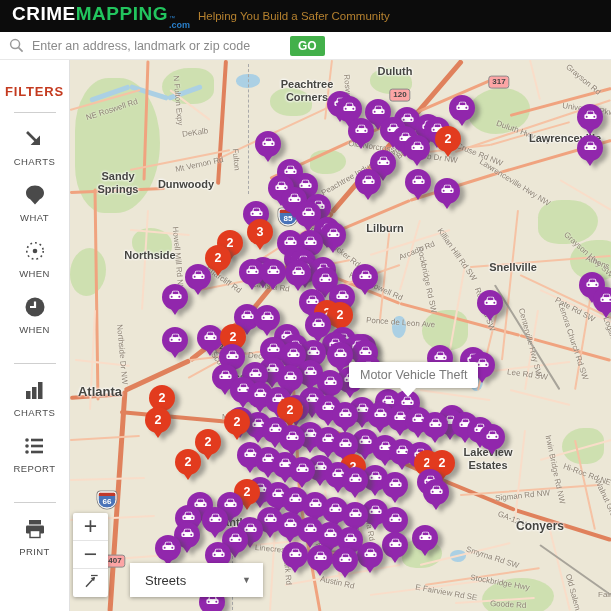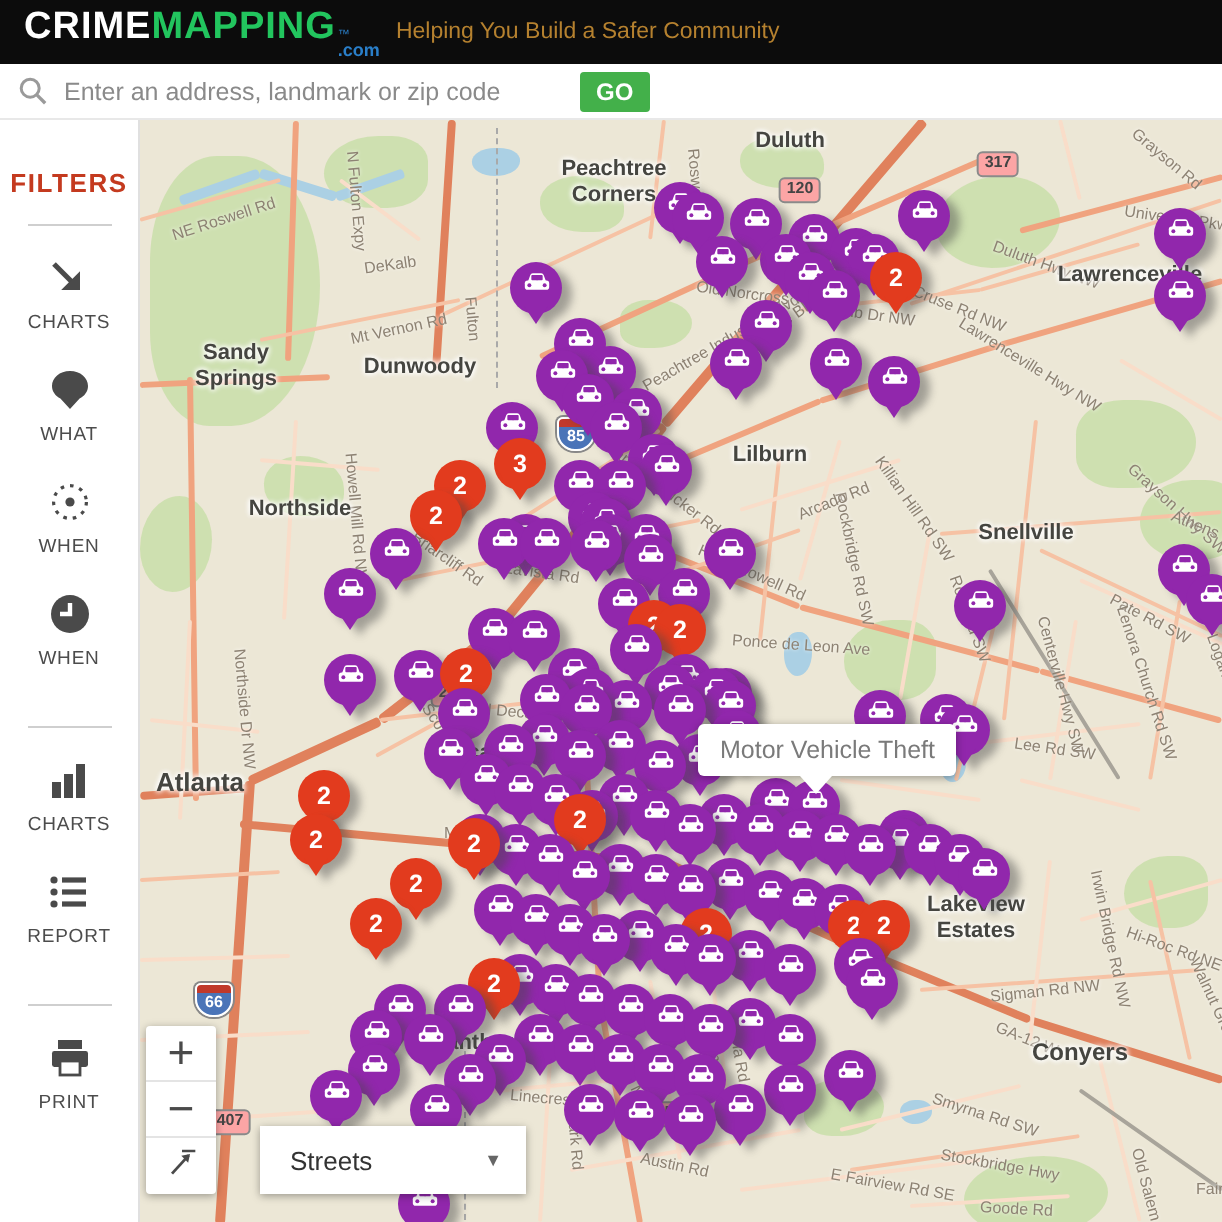--- a/index.html
+++ b/index.html
@@ -343,21 +343,21 @@
       <div class="roadl" style="left: 280px; top: 458px; transform: rotate(80deg);">Panola Rd</div>
       <div class="roadl" style="left: 202px; top: 505px; transform: rotate(85deg);">Clark Rd</div>
       <div class="roadl" style="left: 222px; top: 478px; transform: rotate(65deg);">Flakes Mill Rd</div>
       <div class="roadl" style="left: 75px; top: 195px; transform: rotate(85deg);">Howell Mill Rd NW</div>
       <div class="roadl" style="left: 22px; top: 290px; transform: rotate(85deg);">Northside Dr NW</div>
       <div class="cityl" style="left: 325px; top: 11px; font-size: 11px;">Duluth</div>
       <div class="cityl" style="left: 237px; top: 31px; font-size: 11px;">Peachtree
 Corners</div>
       <div class="cityl" style="left: 48px; top: 123px; font-size: 11px;">Sandy
 Springs</div>
-      <div class="cityl" style="left: 140px; top: 124px; font-size: 11px;">Dunwoody</div>
+      <div class="cityl" style="left: 116px; top: 124px; font-size: 11px;">Dunwoody</div>
       <div class="cityl" style="left: 315px; top: 168px; font-size: 11px;">Lilburn</div>
       <div class="cityl" style="left: 495px; top: 78px; font-size: 11px;">Lawrenceville</div>
       <div class="cityl" style="left: 443px; top: 207px; font-size: 11px;">Snellville</div>
       <div class="cityl" style="left: 80px; top: 195px; font-size: 11px;">Northside</div>
       <div class="cityl" style="left: 170px; top: 317px; font-size: 11px;">Decatur</div>
       <div class="cityl" style="left: 30px; top: 332px; font-size: 13px;">Atlanta</div>
       <div class="cityl" style="left: 418px; top: 399px; font-size: 11px;">Lakeview
 Estates</div>
       <div class="cityl" style="left: 180px; top: 462px; font-size: 11px;">Panthersville</div>
       <div class="cityl" style="left: 470px; top: 467px; font-size: 12px;">Conyers</div>

